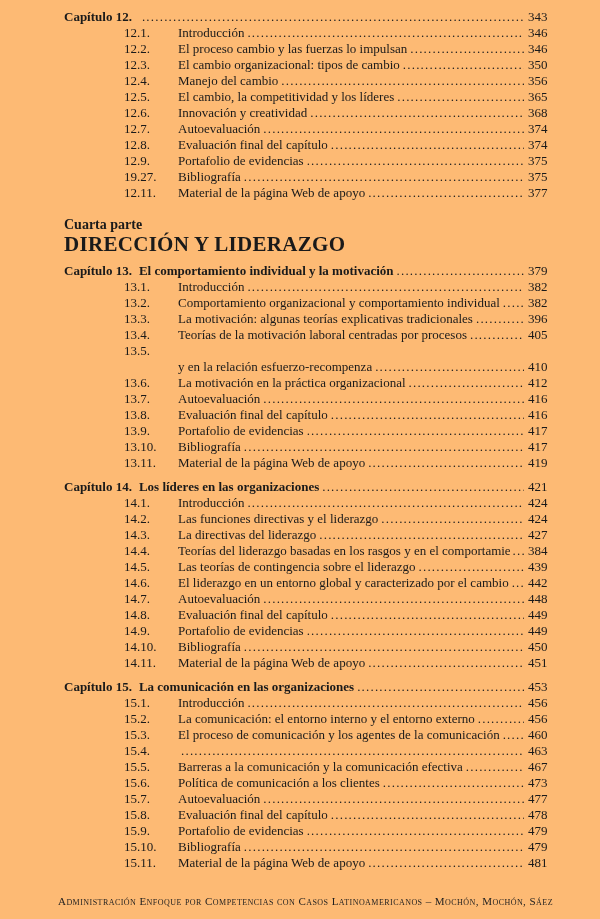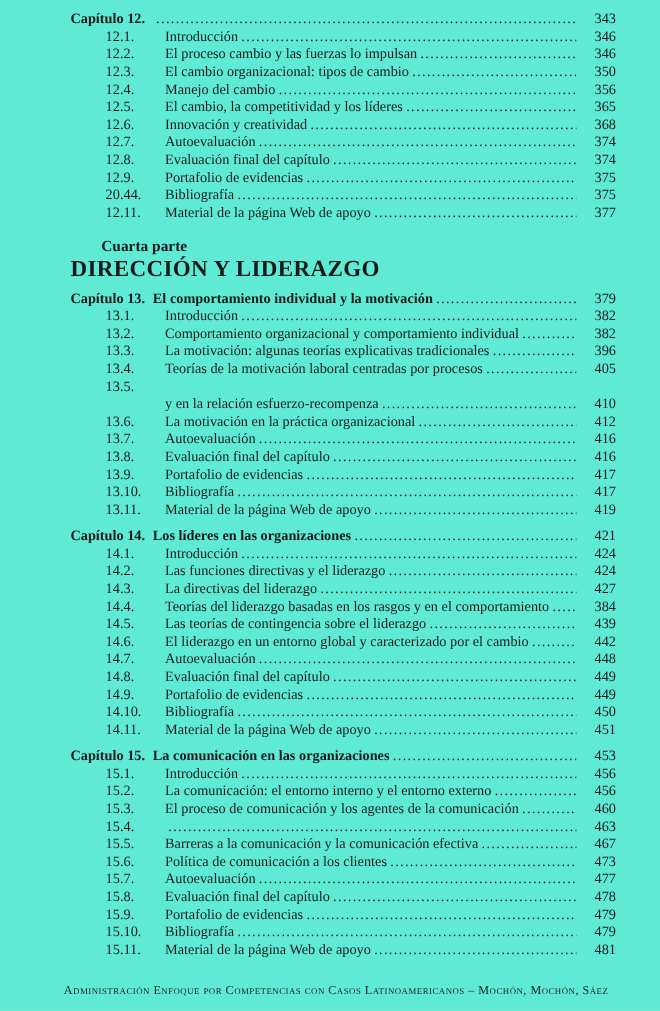--- a/index.html
+++ b/index.html
@@ -3,63 +3,63 @@
 <meta charset="utf-8">
 <style>
   * { box-sizing: border-box; }
   html, body { margin: 0; padding: 0; }
   body { width: 600px; background: #fbfaf8; }
 
   .page {
     width: 600px;
     height: 919px;
     position: relative;
-    background: #5eead4;
+    background: #fdba74;
     color: #1a1a1a;
     font-family: "Liberation Serif", serif;
     font-size: 13px;
     padding: 9px 40px 0 64px;
     overflow: hidden;
   }
 
   .row {
     display: flex;
     align-items: baseline;
     line-height: 16px;
   }
 
-  .num   { flex: 0 0 54px; white-space: nowrap; }
+  .num   { flex: 0 0 54px; white-space: nowrap; margin-left: 28px; }
   .title { flex: 0 1 auto; white-space: nowrap; overflow: hidden; }
 
   .leader {
     flex: 1 1 12px;
     min-width: 8px;
     overflow: hidden;
     white-space: nowrap;
     letter-spacing: 1.2px;
     margin: 0 4px 0 3px;
     color: #222;
   }
   .leader::after {
     content: "........................................................................................................................................................................................................................";
   }
 
-  .page-num { flex: 0 0 32px; text-align: right; white-space: nowrap; }
+  .page-num { flex: 0 0 32px; white-space: nowrap; }
 
   .ch-row { font-weight: 700; margin-top: 8px; }
   .ch-row .page-num { font-weight: 400; }
   .ch-row .leader   { font-weight: 400; }
   .ch-label { margin-right: 7px; white-space: nowrap; }
 
   .toc > .chapter:first-child .ch-row { margin-top: 0; }
 
   .items { padding-left: 32px; }
 
   .part { margin: 14px 0 9px; font-weight: 700; }
-  .part-name  { font-size: 14px;   line-height: 19px; margin-left: 28px; }
+  .part-name  { font-size: 14px;   line-height: 19px; }
   .part-title { font-size: 21px; line-height: 20px; letter-spacing: 0.3px; }
 
   .footer {
     position: absolute;
     left: 11px; right: 0;
     bottom: 12px;
     text-align: center;
     font-variant: small-caps;
     font-size: 11px;
     letter-spacing: 0.45px;
@@ -136,21 +136,21 @@
   </div>
 
   <div class="row item-row">
     <span class="num">12.9.</span>
     <span class="title">Portafolio de evidencias</span>
     <span class="leader"></span>
     <span class="page-num">375</span>
   </div>
 
   <div class="row item-row">
-    <span class="num">20.44.</span>
+    <span class="num">19.27.</span>
     <span class="title">Bibliografía</span>
     <span class="leader"></span>
     <span class="page-num">375</span>
   </div>
 
   <div class="row item-row">
     <span class="num">12.11.</span>
     <span class="title">Material de la página Web de apoyo</span>
     <span class="leader"></span>
     <span class="page-num">377</span>

